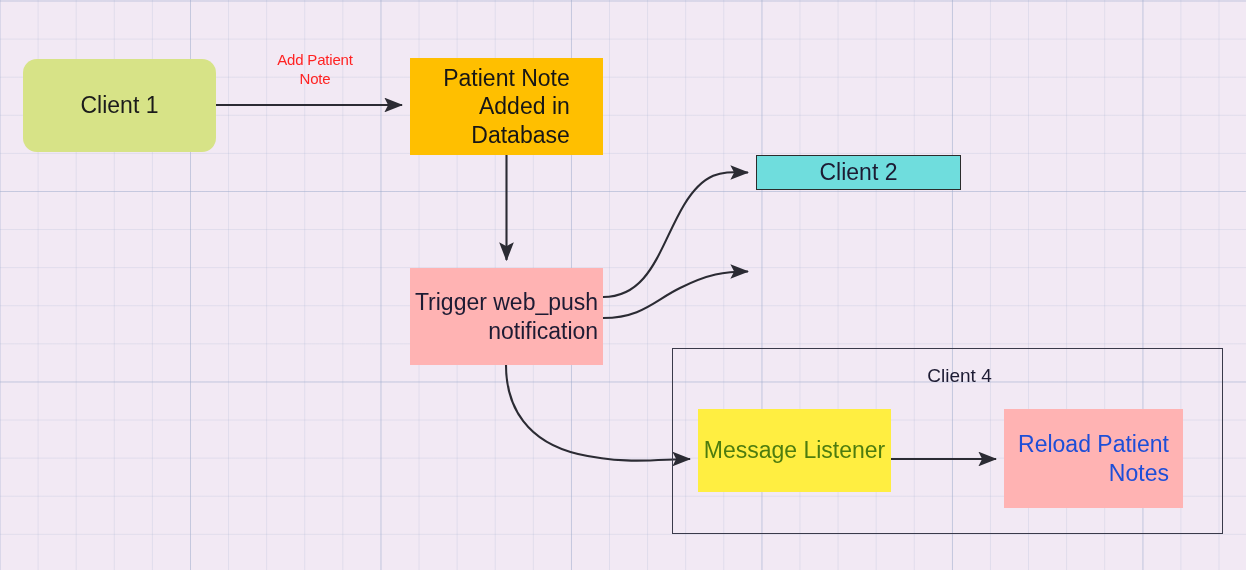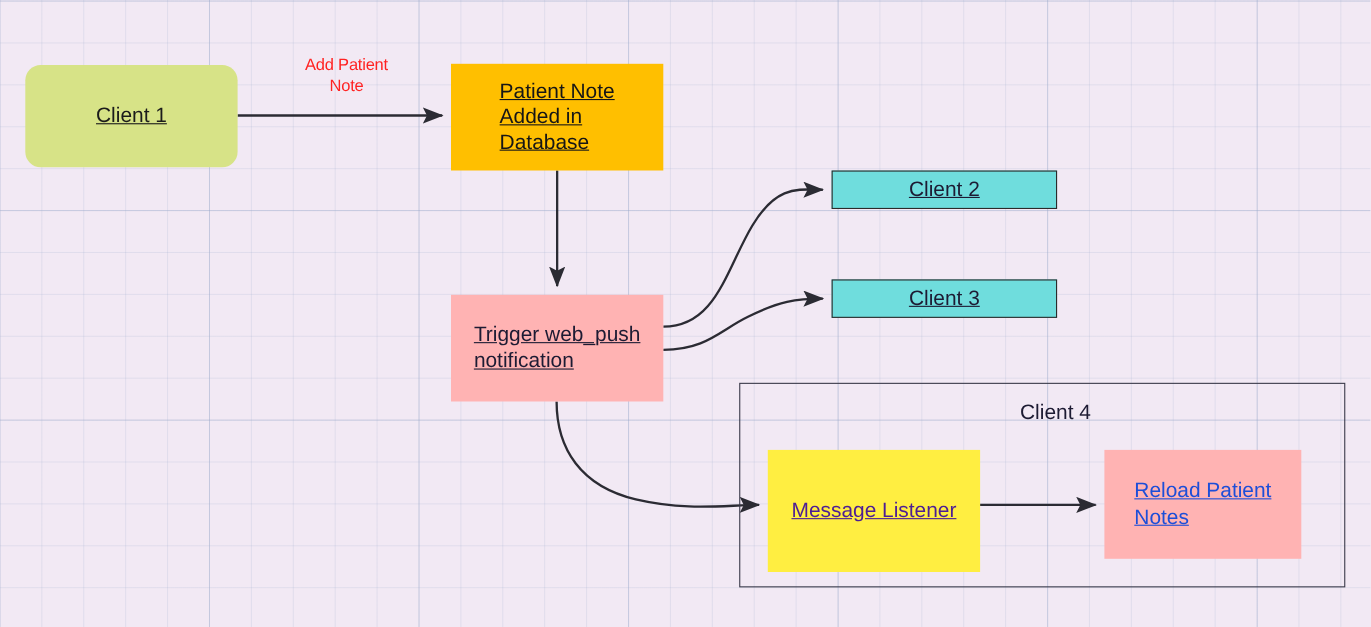--- a/index.html
+++ b/index.html
@@ -45,26 +45,25 @@
     height: 570px;
     pointer-events: none;
   }
 
   .node {
     position: absolute;
     box-sizing: border-box;
     display: flex;
     align-items: center;
     justify-content: center;
-    text-align: left;
+    text-align: right;
     line-height: 1.22;
     color: #1d1b33;
-    font-size: 19px;
+    font-size: 23px;
     white-space: pre-line;
-    text-decoration: underline;
   }
 
   .node-client1 {
     left: 23px;  top: 59px;  width: 193px; height: 93px;
     background: #d7e387;
     color: #1b1b1b;
     border-radius: 14px;
   }
   .node-db {
     left: 410px; top: 58px;  width: 193px; height: 97px;
@@ -82,23 +81,23 @@
     border: 1.6px solid #2b2b2b;
     color: #1d1b33;
   }
   .node-client3 {
     left: 756px; top: 254px; width: 205px; height: 35px;
     background: #6fdddd;
     border: 1.6px solid #2b2b2b;
     color: #1d1b33;
   }
   .node-listener {
-    left: 698px; top: 409px; width: 193px; height: 111px;
+    left: 698px; top: 409px; width: 193px; height: 83px;
     background: #ffee41;
-    color: #4c1d95;
+    color: #4d7c0f;
   }
   .node-reload {
     left: 1004px; top: 409px; width: 179px; height: 99px;
     background: #ffb3b3;
     color: #1d4ed8;
   }
 
   .cluster {
     position: absolute;
     left: 672px; top: 348px; width: 551px; height: 186px;
@@ -175,21 +174,20 @@
 
   <div class="node node-db">Patient Note
 Added in
 Database</div>
 
   <div class="node node-trigger">Trigger web_push
 notification</div>
 
   <div class="node node-client2">Client 2</div>
 
-  <div class="node node-client3">Client 3</div>
 
   <div class="node node-listener">Message Listener</div>
 
   <div class="node node-reload">Reload Patient
 Notes</div>
 
   <div class="edge-label label-add-note">Add Patient
 Note</div>
 
 </div>

